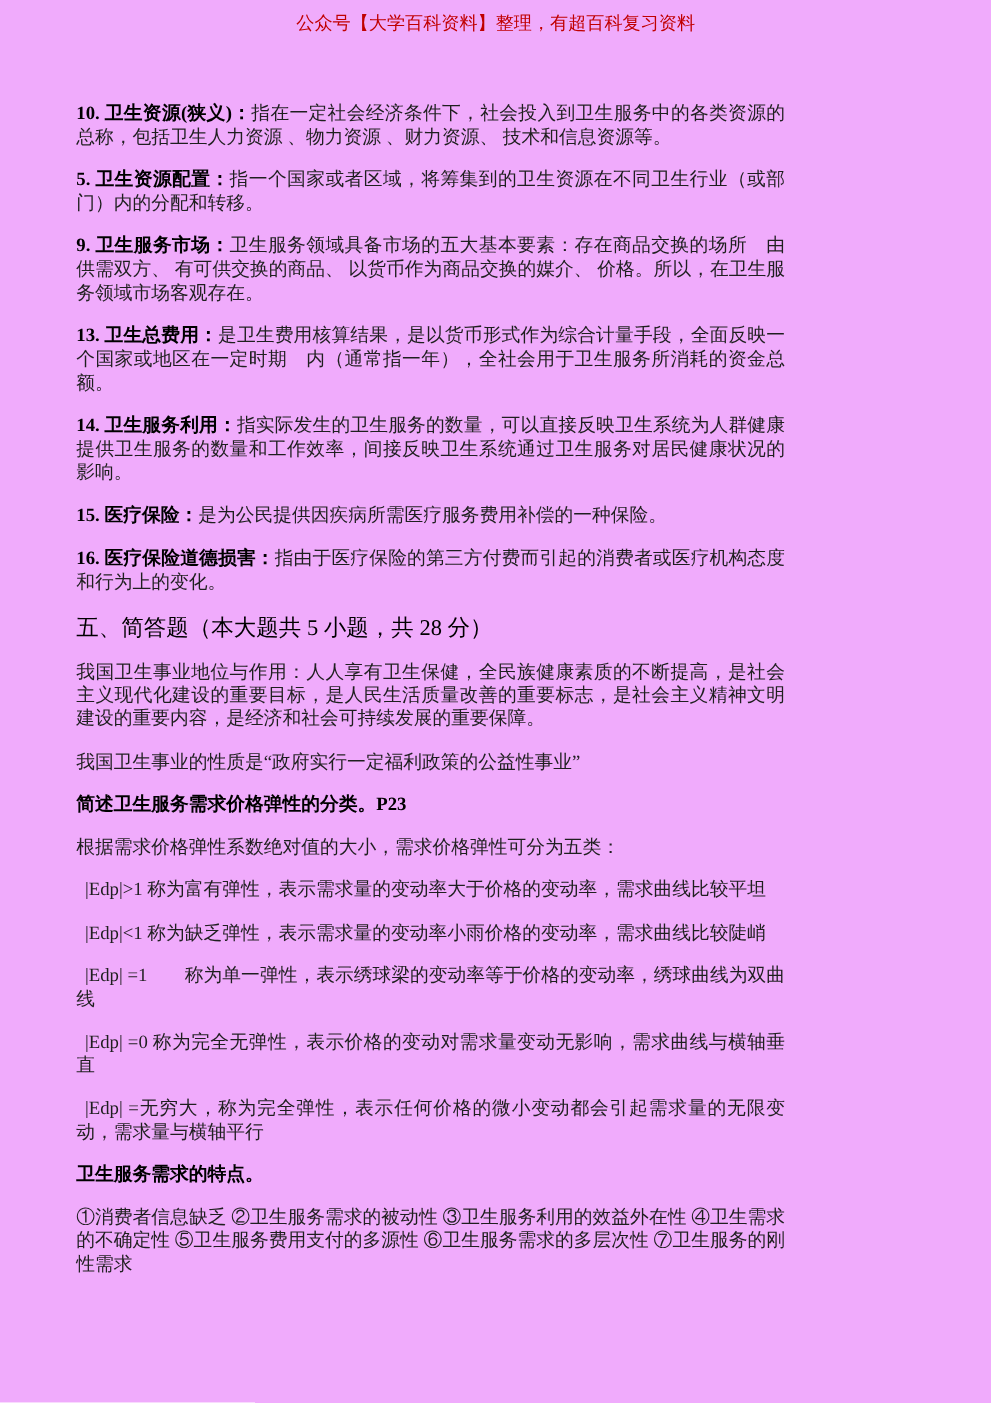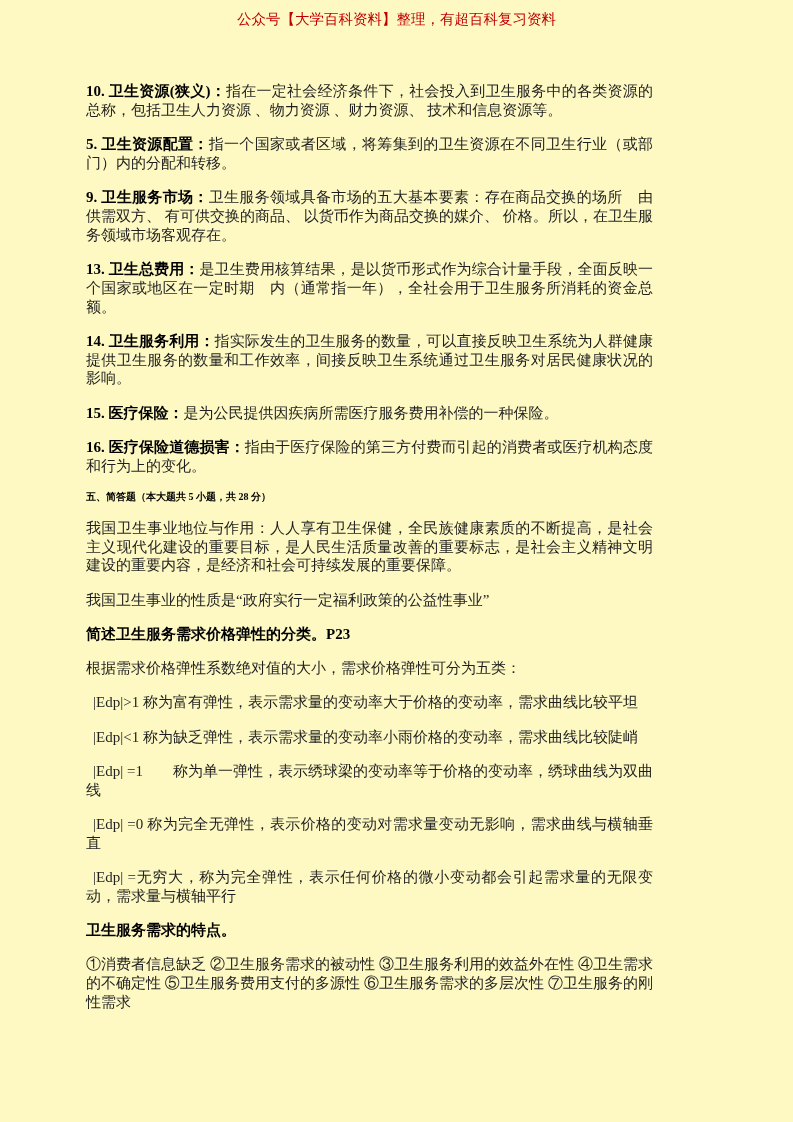--- a/index.html
+++ b/index.html
@@ -4,51 +4,51 @@
 <style>
   html, body {
     margin: 0;
     padding: 0;
     background: #ffffff;
   }
   .page {
     position: relative;
     width: 793px;
     height: 1122px;
-    background: #fef9c3;
+    background: #f0abfc;
     overflow: hidden;
     font-family: "Liberation Serif", "DejaVu Serif", serif;
     color: #1f1f1f;
   }
   .banner {
     padding-top: 11px;
     text-align: center;
     font-size: 14.5px;
     line-height: 1.2;
     color: #c00000;
   }
   .content {
-    margin-left: 86px;
+    margin-left: 61px;
     margin-top: 54px;
     width: 567px;
     font-size: 15px;
     line-height: 1.25;
     text-align: justify;
   }
   .content p {
     margin: 0 0 15.5px 0;
   }
   .term {
     font-weight: bold;
     color: #000000;
   }
   .section-heading {
-    font-weight: bold;
+    font-weight: normal;
     color: #000000;
-    font-size: 10px;
+    font-size: 18px;
   }
   .question {
     font-weight: bold;
     color: #000000;
   }
   .answer {
     font-weight: normal;
   }
   .answer.indent {
     text-indent: 7px;

